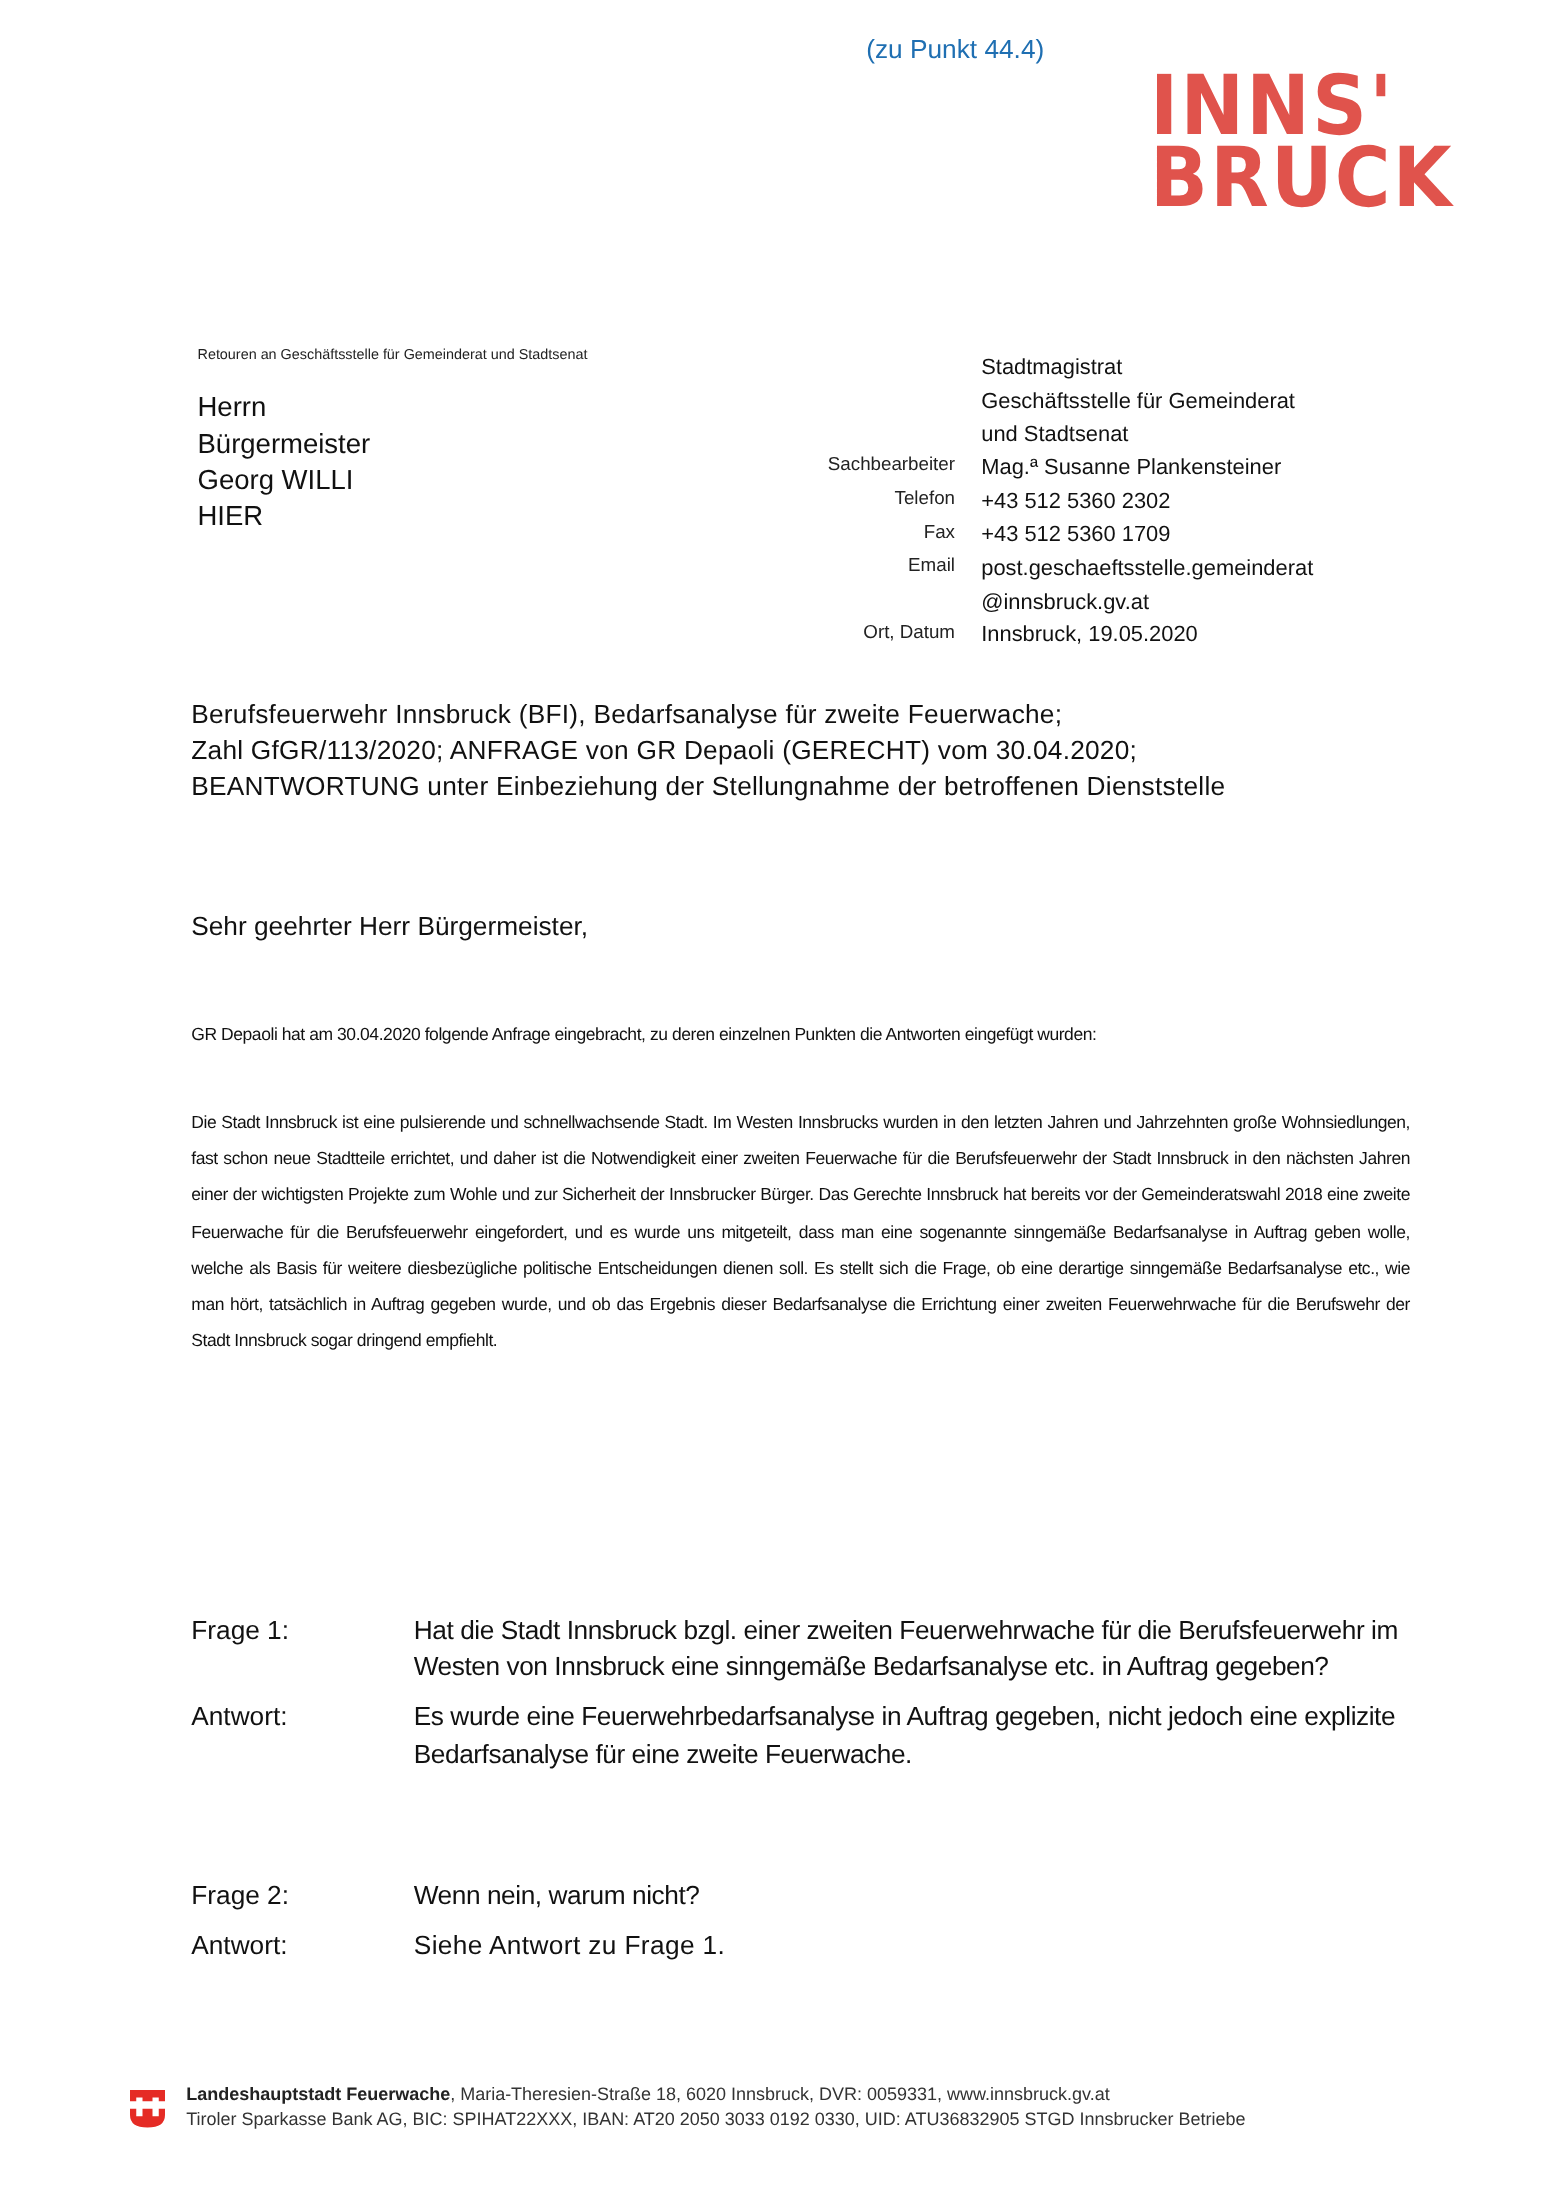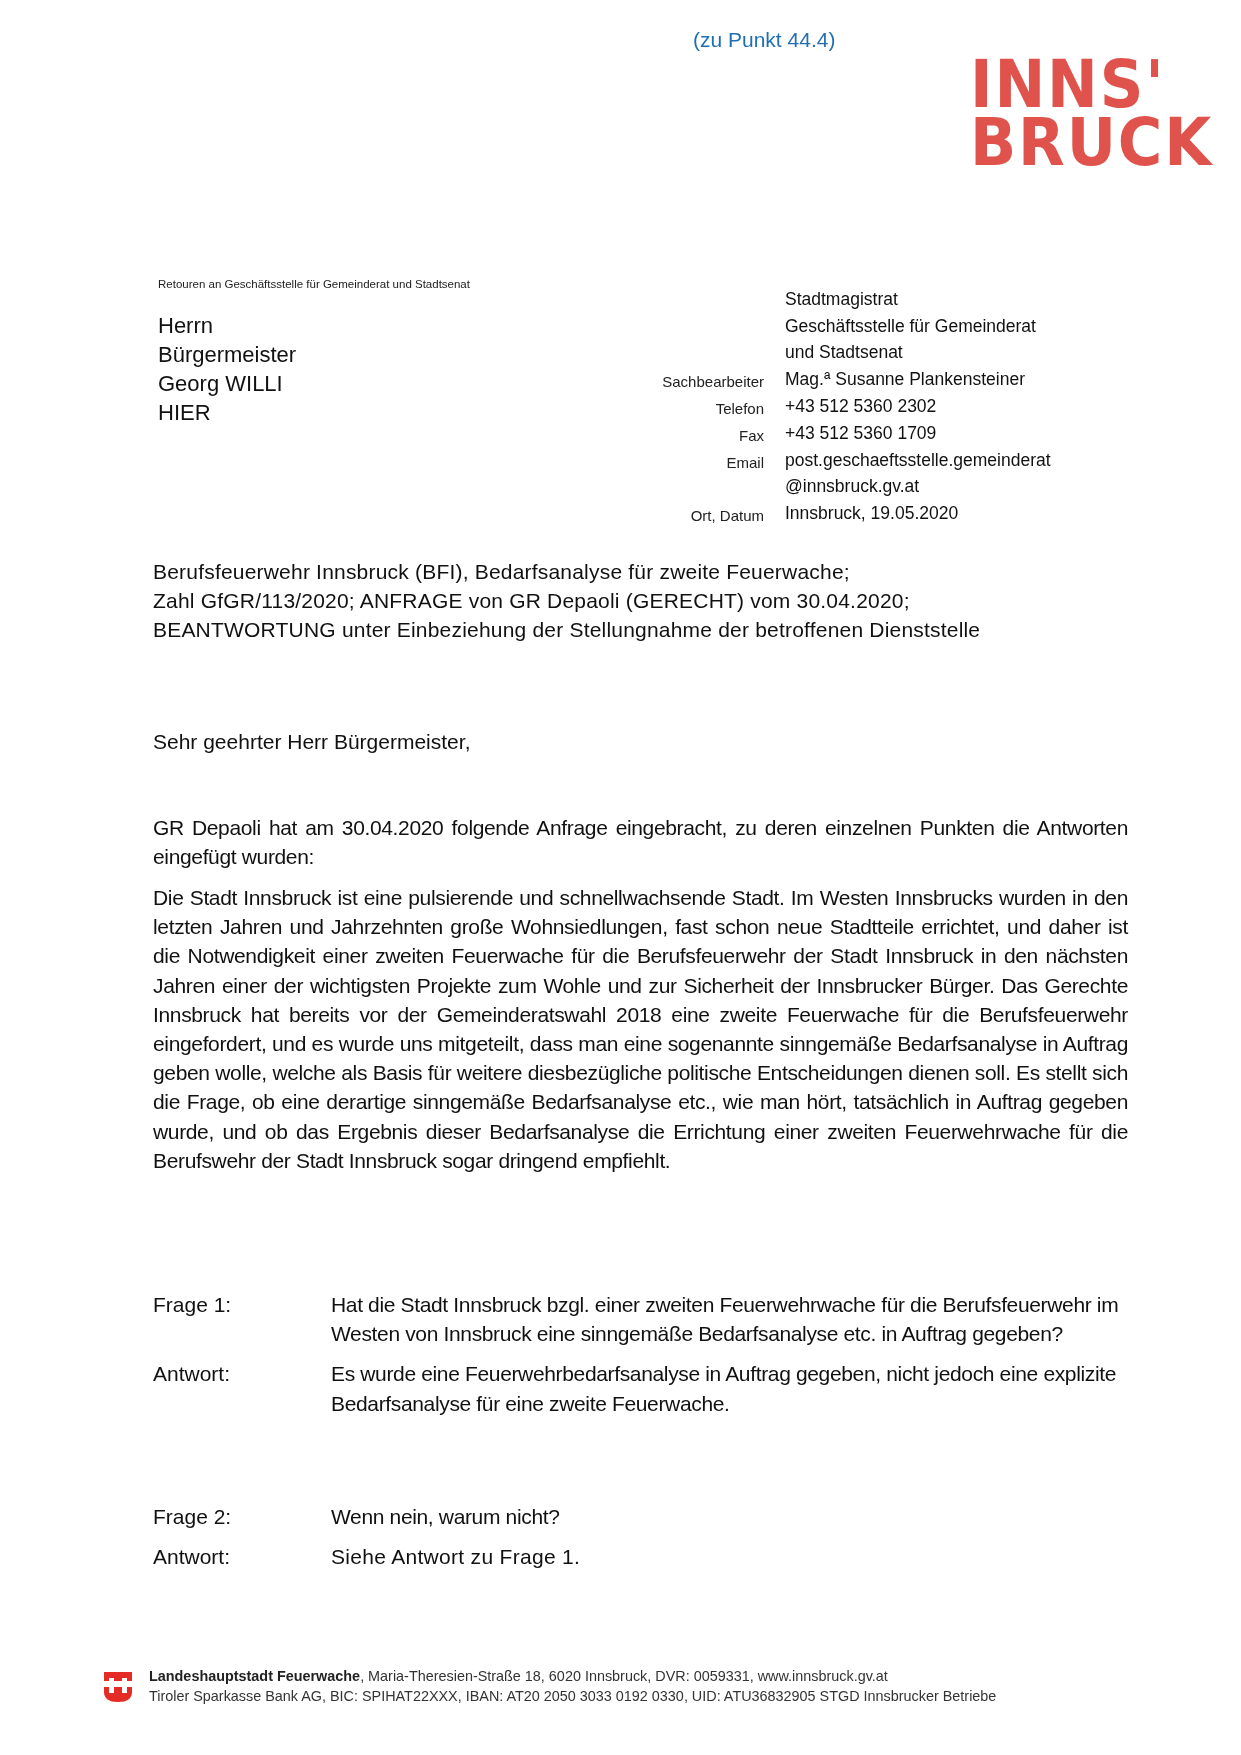--- a/index.html
+++ b/index.html
@@ -6,49 +6,49 @@
     body {
       width: 1241px; height: 1755px; position: relative; overflow: hidden;
       background: #ffffff; color: #111111;
       font-family: "Liberation Sans", "DejaVu Sans", sans-serif;
     }
     .abs { position: absolute; }
     .ref-note {
       left: 693px; top: 28px; font-size: 21px; color: #1f6fb2;
     }
     .logo {
-      left: 970px; top: 56px; width: 250px; height: 124px;
+      left: 920px; top: 56px; width: 250px; height: 124px;
     }
     .logo-line {
       display: block; font-family: "DejaVu Sans", sans-serif; font-weight: bold;
       color: #e0534c; font-size: 66px; line-height: 58px; letter-spacing: 2px;
       transform: scaleX(0.92); transform-origin: left top; white-space: nowrap;
     }
     .return-line {
       left: 158px; top: 278px; font-size: 11.5px; color: #222;
     }
     .address { left: 158px; top: 311px; }
     .address-line { font-size: 22px; line-height: 29px; color: #111; }
     .info { left: 640px; top: 283px; width: 560px; }
-    .info-row { display: flex; height: 26.8px; align-items: flex-end; }
+    .info-row { display: flex; height: 26.8px; align-items: flex-start; }
     .info-label {
       width: 145px; text-align: right; font-size: 15px; color: #222;
       padding-right: 21px; box-sizing: border-box;
     }
     .info-value { font-size: 17.5px; color: #111; white-space: nowrap; }
     .subject {
       left: 153px; top: 557px; width: 1000px;
     }
     .subject-line {
       font-size: 21px; line-height: 29px; color: #111; white-space: nowrap;
       letter-spacing: 0.2px;
     }
     .salutation { left: 153px; top: 730px; font-size: 21px; }
     .body-text {
-      left: 153px; width: 975px; font-size: 21px; line-height: 29.2px;
+      left: 153px; width: 975px; font-size: 14px; line-height: 29.2px;
       text-align: justify; color: #111;
       font-family: "Liberation Sans Narrow", "Liberation Sans", sans-serif;
     }
     .body-text.narrow { letter-spacing: -0.35px; }
     .qa { left: 153px; width: 975px; }
     .qa-row { display: flex; font-size: 21px; line-height: 29.2px; margin-bottom: 11px; gap: 32px; }
     .qa-label { width: 146px; flex: none; }
     .qa-text { flex: 1; letter-spacing: -0.35px; }
     .qa-text.wide { letter-spacing: 0.3px; }
     .footer { left: 103px; top: 1666px; width: 1100px; }

